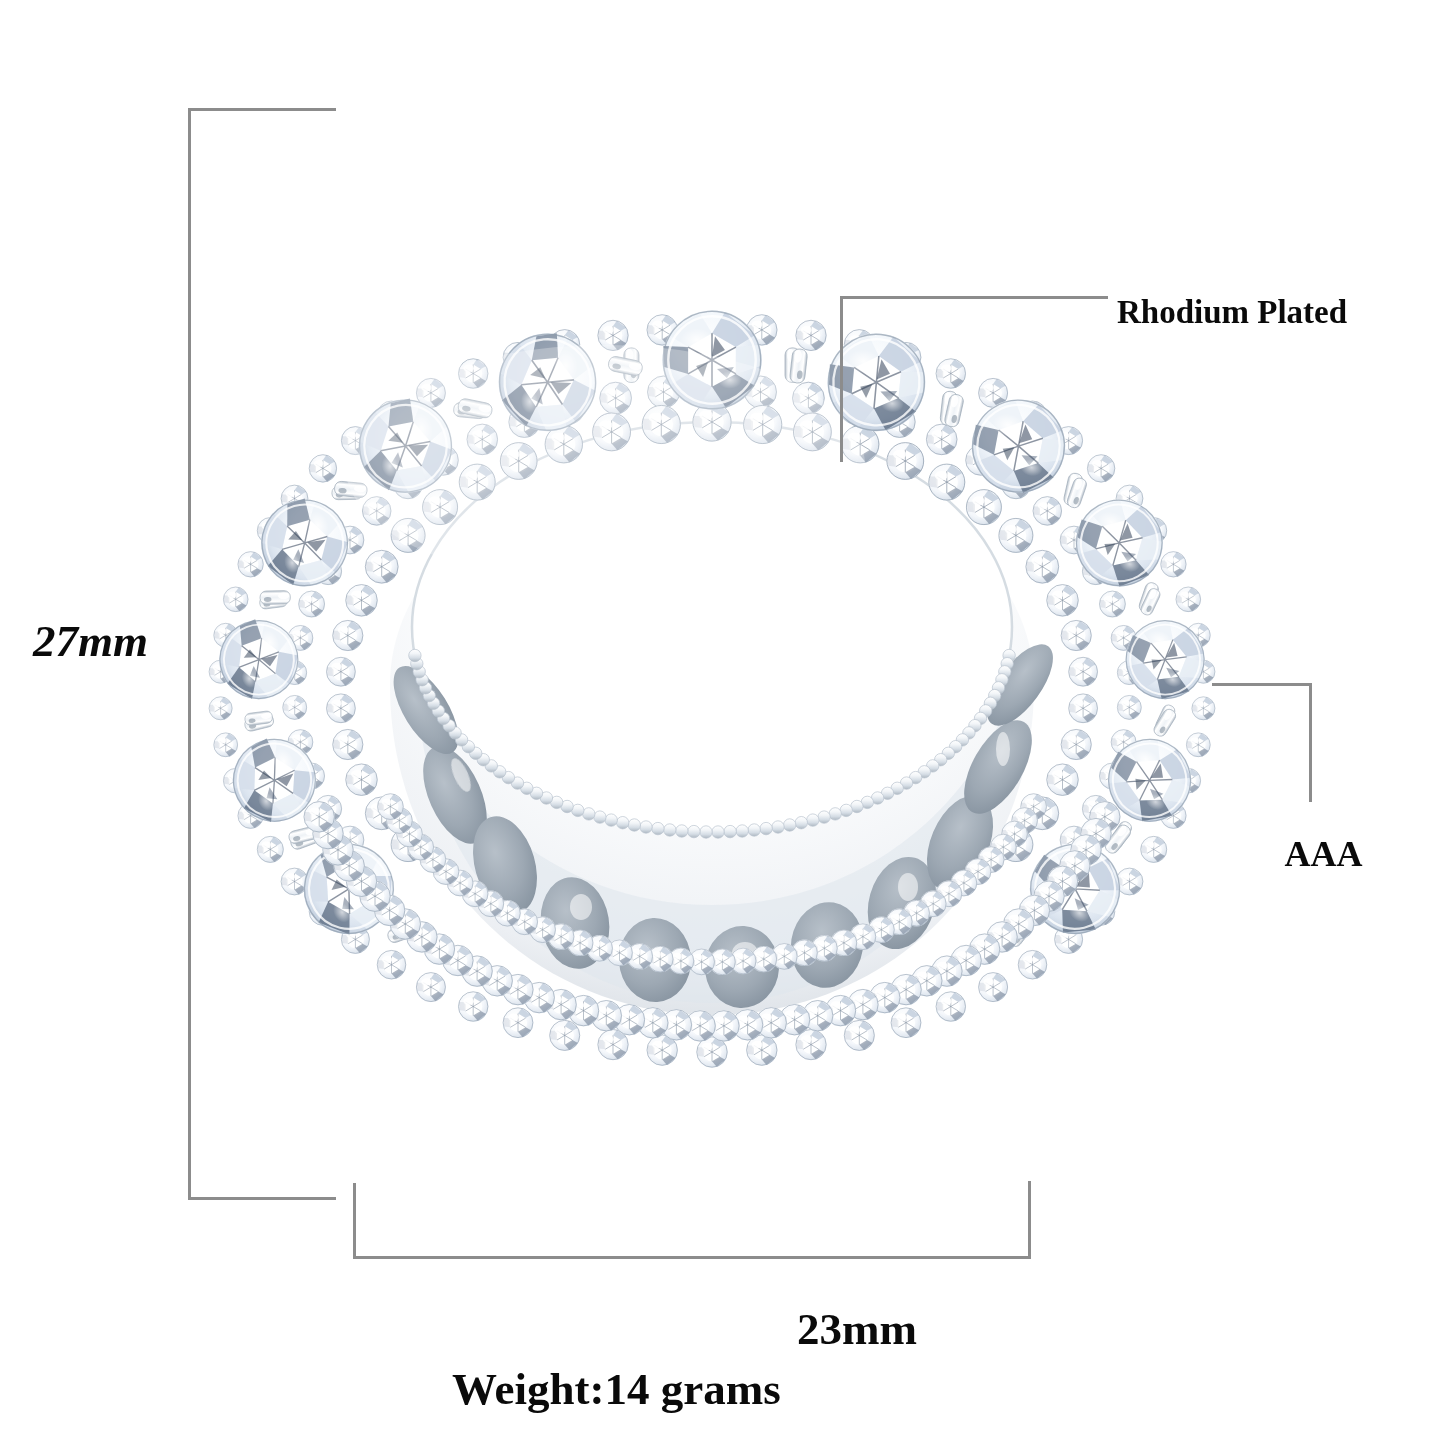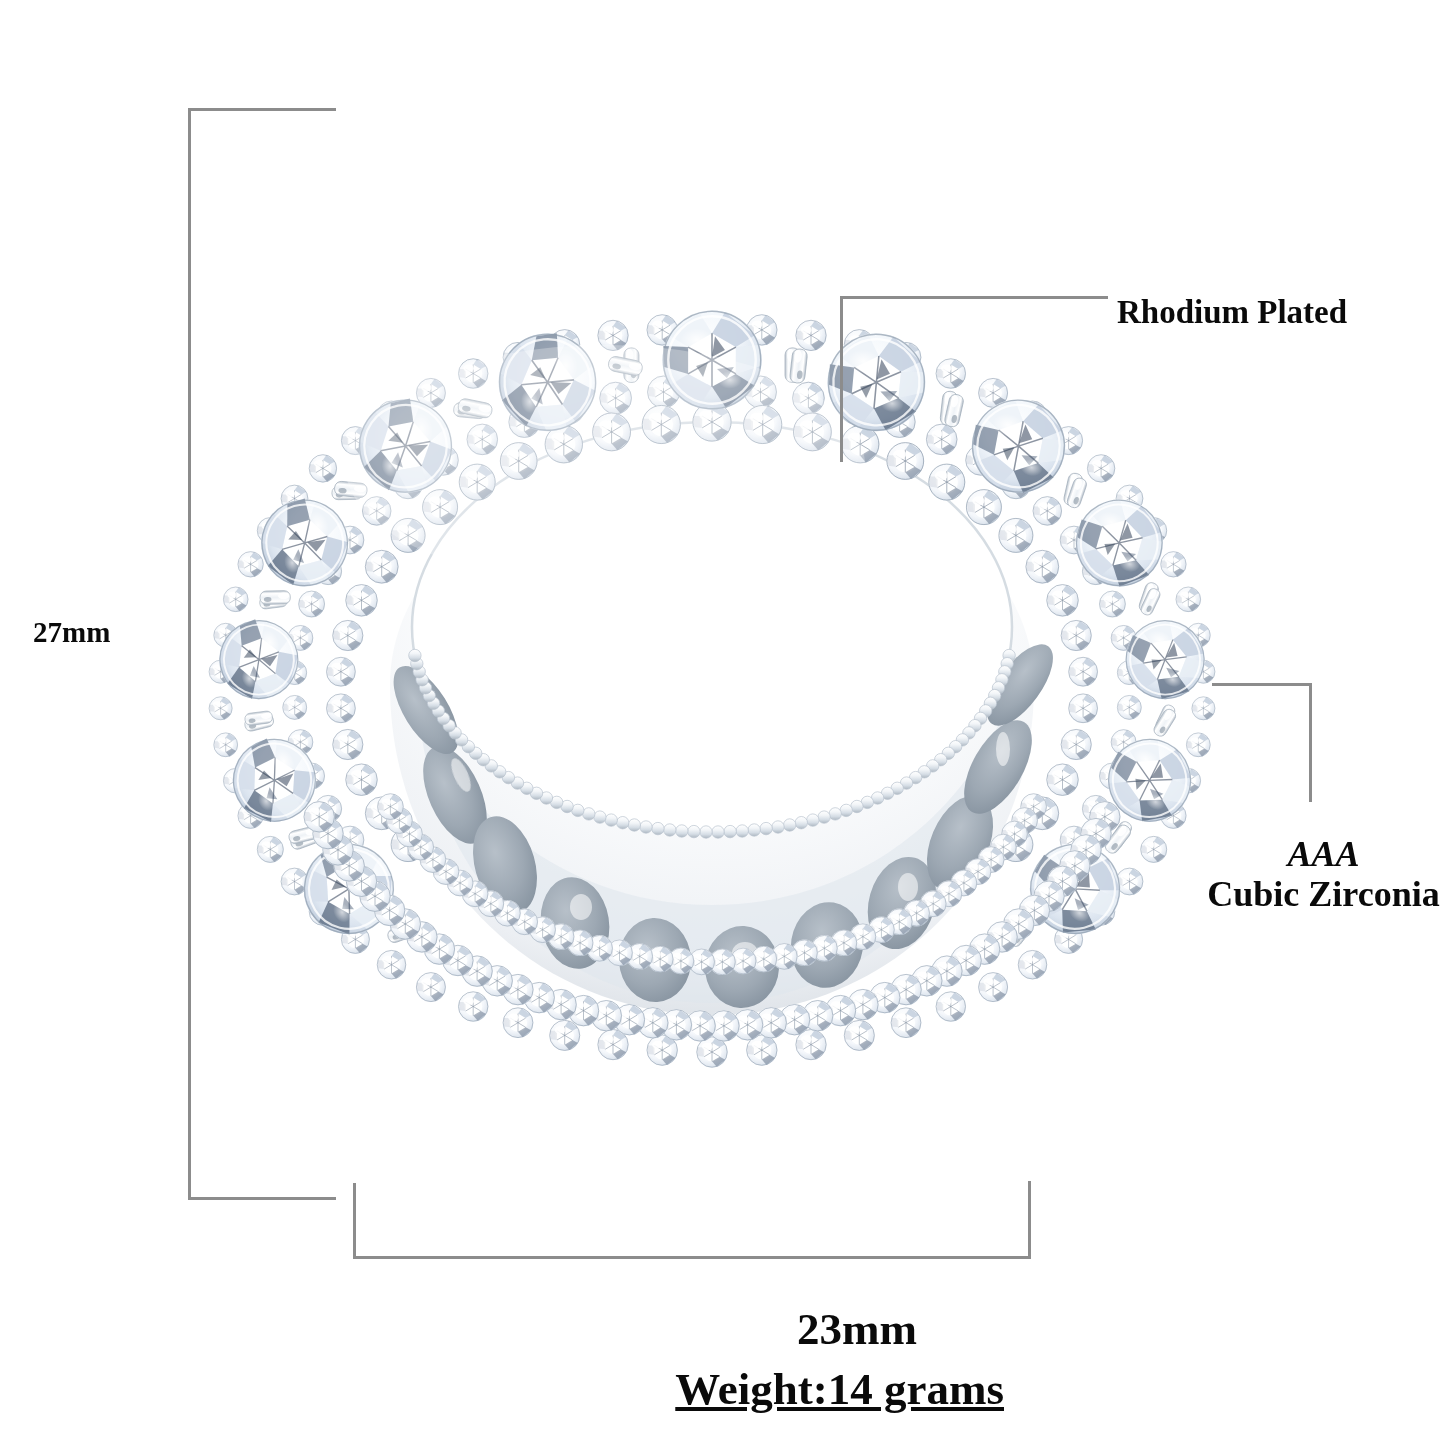--- a/index.html
+++ b/index.html
@@ -42,27 +42,27 @@
 
   
   .label {
     position: absolute;
     color: #0a0a0a;
     font-weight: bold;
     white-space: nowrap;
     line-height: 1.12;
     margin-top: 16px;
   }
-  #label-27mm      { left: 33px;   top: 600px;  font-size: 29px; }
+  #label-27mm      { left: 33px;   top: 600px;  font-size: 45px; font-style: italic; }
   #label-rhodium   { left: 1117px; top: 278px;  font-size: 33px; }
   #label-cz        { left: 1207px; top: 818px;  font-size: 36px; width: 233px; text-align: center; }
-  #label-cz .cz-l1 { display: block; font-style: italic; }
+  #label-cz .cz-l1 { display: block; }
   #label-cz .cz-l2 { display: block; }
   #label-23mm      { left: 537px;  top: 1288px; font-size: 45px; width: 380px; text-align: right; }
-  #label-weight    { left: 452px;  top: 1348px; font-size: 45px; width: 552px; text-align: right; text-decoration: underline; }
+  #label-weight    { left: 452px;  top: 1348px; font-size: 45px; width: 552px; text-align: left; }
 
   
   #ring-art {
     position: absolute;
     left: 175px;
     top: 255px;
     width: 1075px;
     height: 900px;
   }
   #ring-art svg { display: block; width: 100%; height: 100%; }
@@ -582,20 +582,19 @@
   <div class="dim-line dim-v" id="lead-rhod-v"></div>
   <div class="dim-line dim-h" id="lead-czr-h"></div>
   <div class="dim-line dim-v" id="lead-czr-v"></div>
 
   <div class="label" id="label-27mm">27mm</div>
 
   <div class="label" id="label-rhodium">Rhodium Plated</div>
 
   <div class="label" id="label-cz">
     <span class="cz-l1">AAA</span>
-    <span class="cz-l2">Cubic Zirconia</span>
   </div>
 
   <div class="label" id="label-23mm">23mm</div>
 
   <div class="label" id="label-weight">Weight:14 grams</div>
 
 </div>
 
 </body></html>

